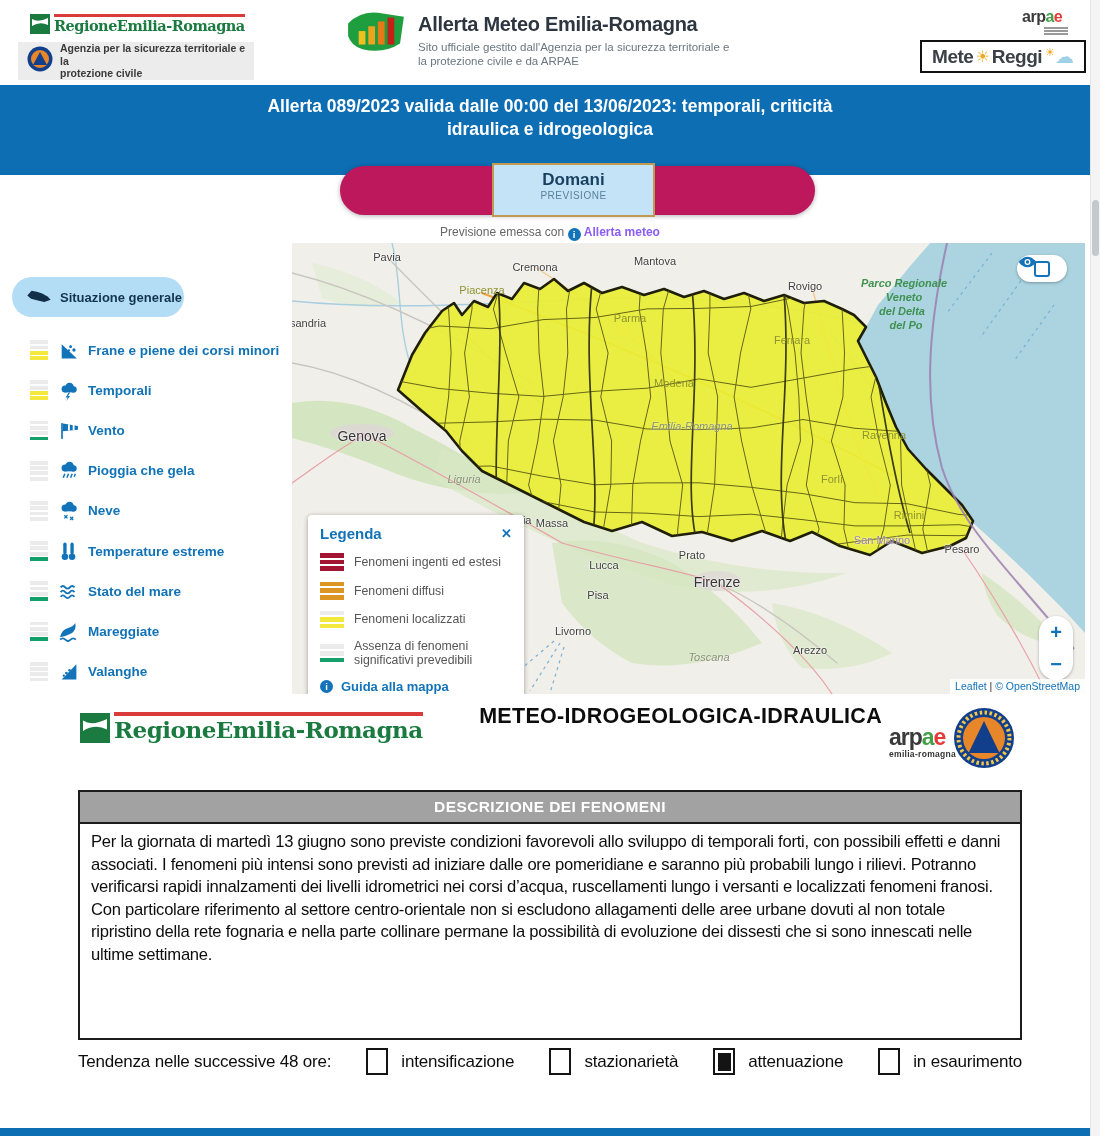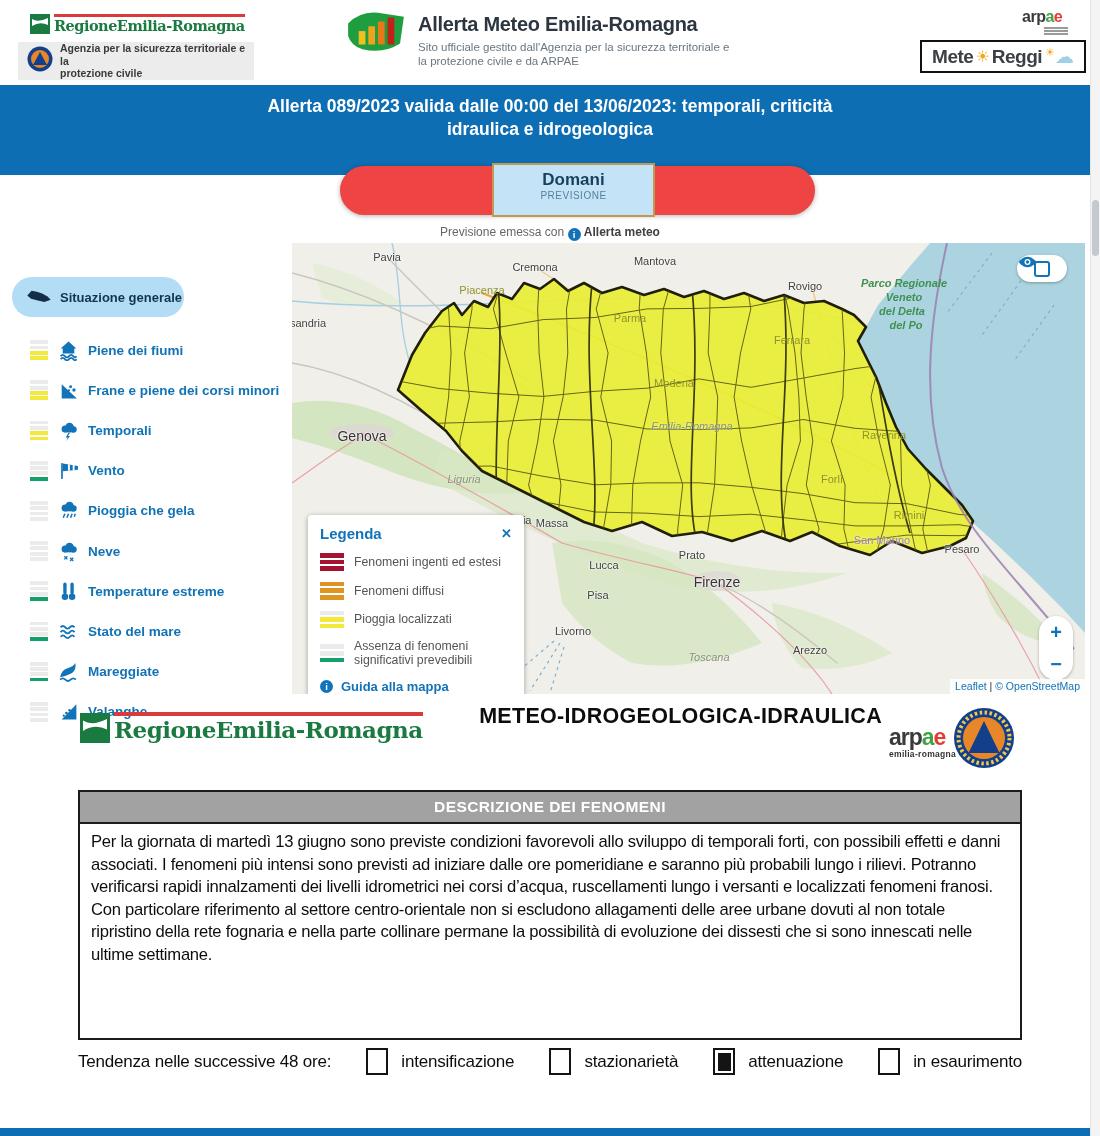--- a/index.html
+++ b/index.html
@@ -35,29 +35,29 @@
   #meteo-reggio .mr-txt{font-size:19px;font-weight:bold;color:#3a4046;letter-spacing:-0.5px;}
   .sun-glyph{color:#f2a81d;font-size:16px;line-height:1;}
   .cloud-glyph{color:#9fd0e8;font-size:19px;line-height:1;margin-left:-2px;}
 
   
   #banner{left:0;top:85px;width:1100px;height:90px;background:#0d6eb4;}
   #banner-text{margin:0 auto;padding-top:10px;width:600px;text-align:center;
       color:#fff;font-weight:bold;font-size:17.5px;line-height:23px;}
 
   
-  #tab-pill{left:340px;top:166px;width:475px;height:49px;background:#ef4444;border-radius:26px;
+  #tab-pill{left:340px;top:166px;width:475px;height:49px;background:#be185d;border-radius:26px;
       box-shadow:0 1px 5px rgba(0,0,0,.3);}
   #tab-active{position:absolute;left:152px;top:-3px;width:163px;height:54px;background:#c5e3f6;
       border:2px solid #c09a52;box-sizing:border-box;text-align:center;cursor:pointer;}
   #tab-active .t1{margin-top:5px;font-size:17px;font-weight:bold;color:#173f5f;}
   #tab-active .t2{font-size:10px;color:#58809c;letter-spacing:.5px;}
 
   #prev-note{left:0;top:225px;width:1100px;text-align:center;font-size:12px;color:#666;}
-  #prev-note .lnk{color:#404040;font-weight:bold;}
+  #prev-note .lnk{color:#8b5cf6;font-weight:bold;}
   .info-i{display:inline-block;width:13px;height:13px;border-radius:50%;background:#1273b8;color:#fff;
       font-size:9.5px;font-weight:bold;text-align:center;line-height:13px;vertical-align:-2px;}
   .info-i::after{content:"i";}
 
   
   #sidebar{left:12px;top:245px;width:280px;}
   #sb-active{width:172px;height:40px;border-radius:20px;background:#b3ddf4;display:flex;align-items:center;
       gap:8px;padding-left:14px;box-sizing:border-box;cursor:pointer;margin-top:32px;}
   #sb-active .sb-alabel{font-size:13px;font-weight:bold;color:#12344f;}
   #sb-list{list-style:none;margin:13px 0 0 0;padding:0;}
@@ -206,36 +206,20 @@
 <div id="sidebar" class="abs">
   <div id="sb-active">
     <span>
       <svg width="26" height="17" viewBox="0 0 24 16">
           <path d="M1 8 L5 3.5 L10 4.5 L15 6 L20 9 L23 12 L17 14 L10 12.5 L4.5 11 Z" fill="#132f47"></path>
         </svg>
     </span>
     <span class="sb-alabel">Situazione generale</span>
   </div>
   <ul id="sb-list">
-      <li class="sb-item">
-        <div class="levels">
-          <div class="bar" style="background: rgb(235, 235, 235);"></div>
-          <div class="bar" style="background: rgb(235, 235, 235);"></div>
-          <div class="bar" style="background: rgb(242, 233, 60);"></div>
-          <div class="bar" style="background: rgb(242, 233, 60);"></div>
-        </div>
-        <span class="sb-icon">
-          <svg width="21" height="21" viewBox="0 0 20 20">
-            <path d="M10 1.5 L17.5 8.2 H15.5 V12.8 H4.5 V8.2 H2.5 Z" fill="#1273b8"></path>
-            <path d="M2.5 15.3 q2 -2.3 4 0 t4 0 t4 0 t3 0" stroke="#1273b8" stroke-width="1.7" fill="none"></path>
-            <path d="M2.5 18.2 q2 -2.3 4 0 t4 0 t4 0 t3 0" stroke="#1273b8" stroke-width="1.7" fill="none"></path>
-          </svg>
-        </span>
-        <span class="sb-label">Piene dei fiumi</span>
-      </li>
       <li class="sb-item">
         <div class="levels">
           <div class="bar" style="background: rgb(235, 235, 235);"></div>
           <div class="bar" style="background: rgb(235, 235, 235);"></div>
           <div class="bar" style="background: rgb(242, 233, 60);"></div>
           <div class="bar" style="background: rgb(242, 233, 60);"></div>
         </div>
         <span class="sb-icon">
           <svg width="21" height="21" viewBox="0 0 20 20">
             <path d="M3.5 4 L3.5 17.5 L18 17.5 Z" fill="#1273b8"></path>
@@ -555,21 +539,21 @@
             <div class="bar" style="background: rgb(220, 148, 34);"></div>
           </div>
           <span class="lg-label">Fenomeni diffusi</span>
         </div>
         <div class="lg-item">
           <div class="lg-swatch">
             <div class="bar" style="background: rgb(235, 235, 235);"></div>
             <div class="bar" style="background: rgb(242, 233, 60);"></div>
             <div class="bar" style="background: rgb(242, 233, 60);"></div>
           </div>
-          <span class="lg-label">Pioggia localizzati</span>
+          <span class="lg-label">Fenomeni localizzati</span>
         </div>
         <div class="lg-item">
           <div class="lg-swatch">
             <div class="bar" style="background: rgb(235, 235, 235);"></div>
             <div class="bar" style="background: rgb(235, 235, 235);"></div>
             <div class="bar" style="background: rgb(20, 160, 106);"></div>
           </div>
           <span class="lg-label">Assenza di fenomeni significativi prevedibili</span>
         </div>
       </div>

